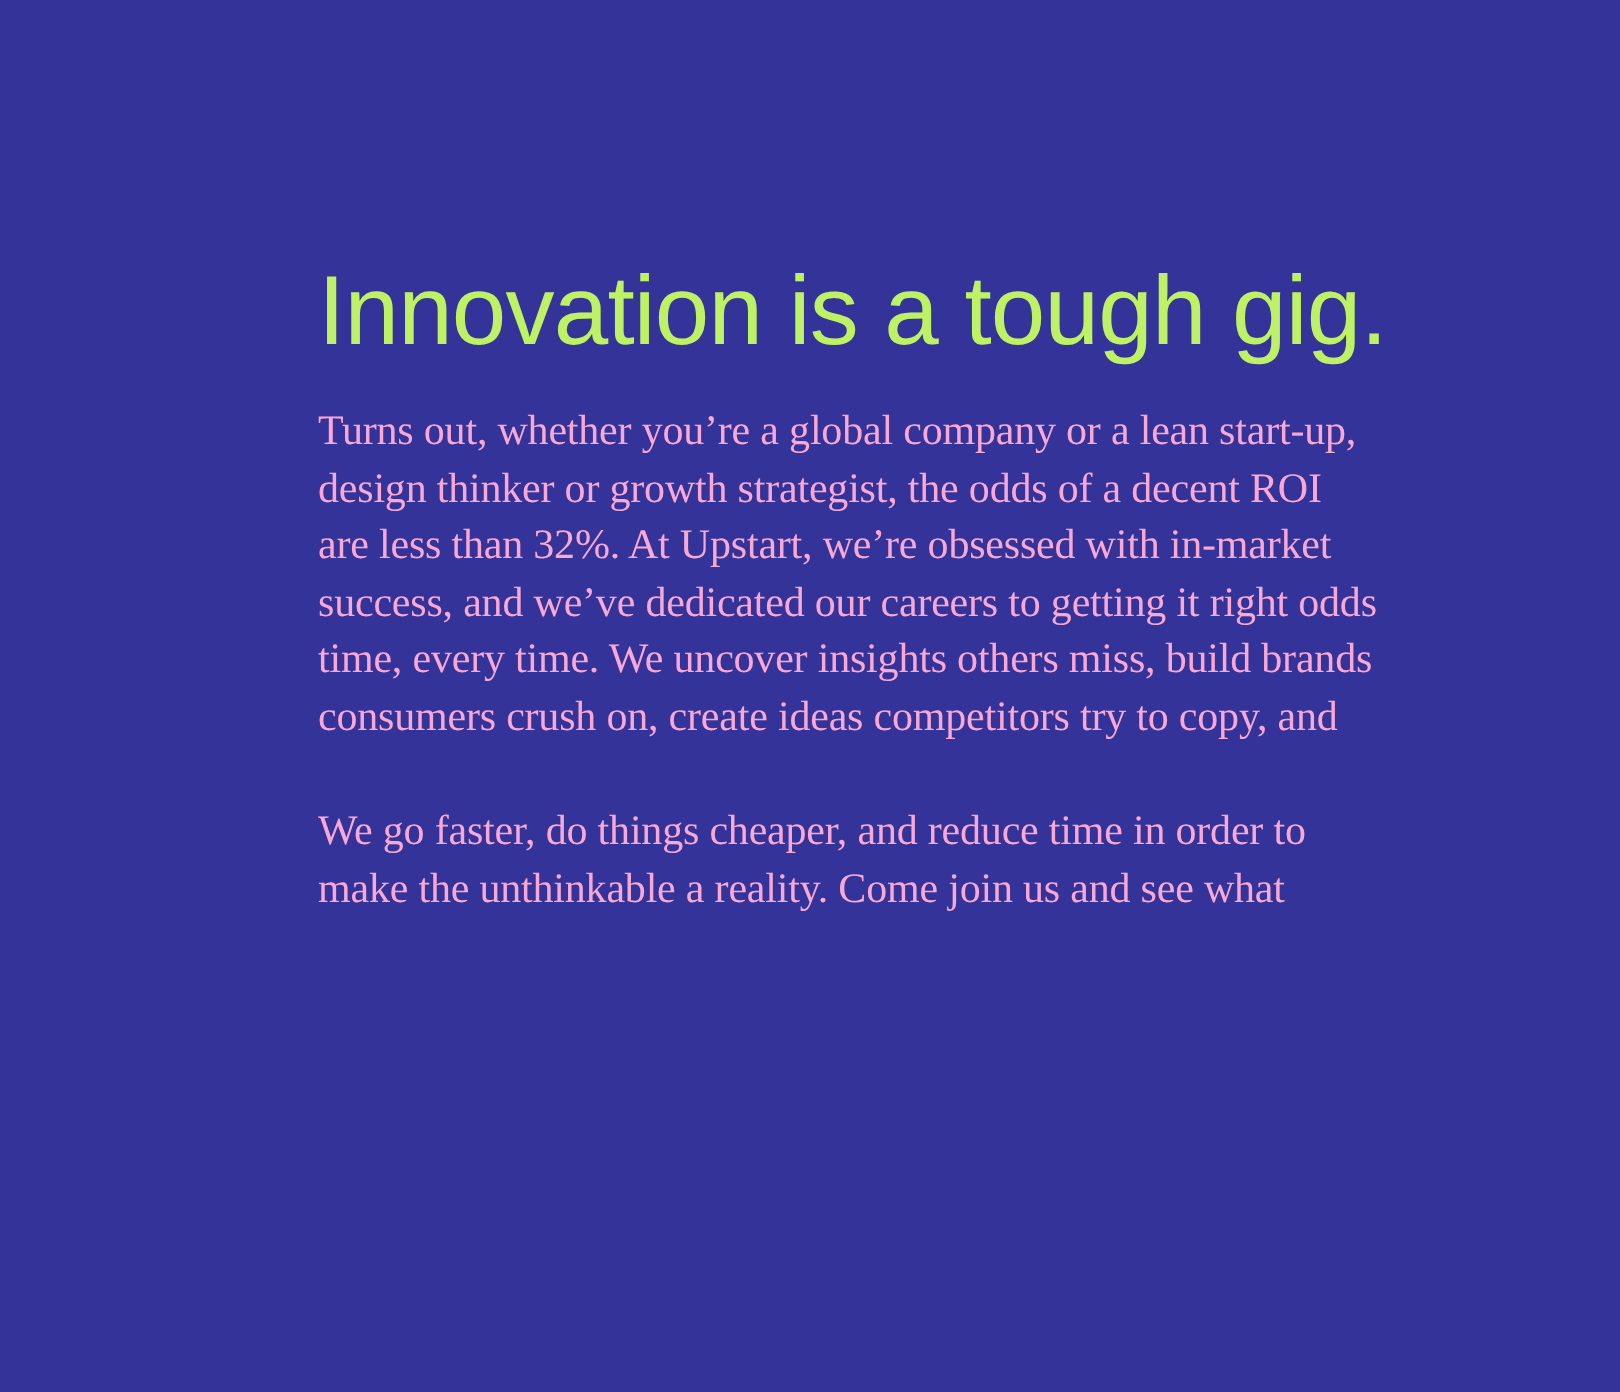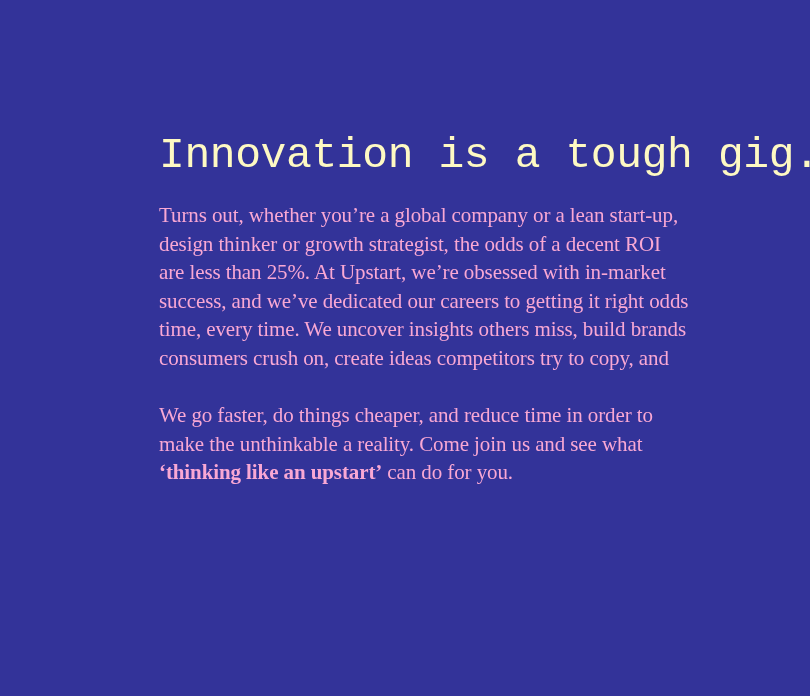--- a/index.html
+++ b/index.html
@@ -24,23 +24,23 @@
 
   #content {
     position: absolute;
     left: 159px;
     top: 128px;
     width: 620px;
   }
 
   .headline {
     margin: 0;
-    color: #fef9c3;
-    font-family: Liberation Mono, monospace;
-    font-size: 43px;
+    color: #bef264;
+    font-family: Liberation Sans, sans-serif;
+    font-size: 49px;
     font-weight: 300;
     line-height: 56px;
     letter-spacing: -0.4px;
     white-space: nowrap;
   }
 
   .body-block {
     margin-top: 17px;
   }
 
@@ -73,27 +73,26 @@
 <div id="slide" style="background: rgb(51, 51, 153);">
 
   <div id="content">
 
     <h1 class="headline">Innovation is a tough gig.</h1>
 
     <div class="body-block">
         <p class="paragraph">
           <span class="line">Turns out, whether you’re a global company or a lean start-up,</span>
           <span class="line">design thinker or growth strategist, the odds of a decent ROI</span>
-          <span class="line">are less than 25%. At Upstart, we’re obsessed with in-market</span>
+          <span class="line">are less than 32%. At Upstart, we’re obsessed with in-market</span>
           <span class="line">success, and we’ve dedicated our careers to getting it right odds</span>
           <span class="line">time, every time. We uncover insights others miss, build brands</span>
           <span class="line">consumers crush on, create ideas competitors try to copy, and</span>
         </p>
         <p class="paragraph">
           <span class="line">We go faster, do things cheaper, and reduce time in order to</span>
           <span class="line">make the unthinkable a reality. Come join us and see what</span>
-          <span class="line"><strong class="emphasis">‘thinking like an upstart’</strong> can do for you.</span>
         </p>
       </div>
 
   </div>
 
 </div>
 
 </body></html>

